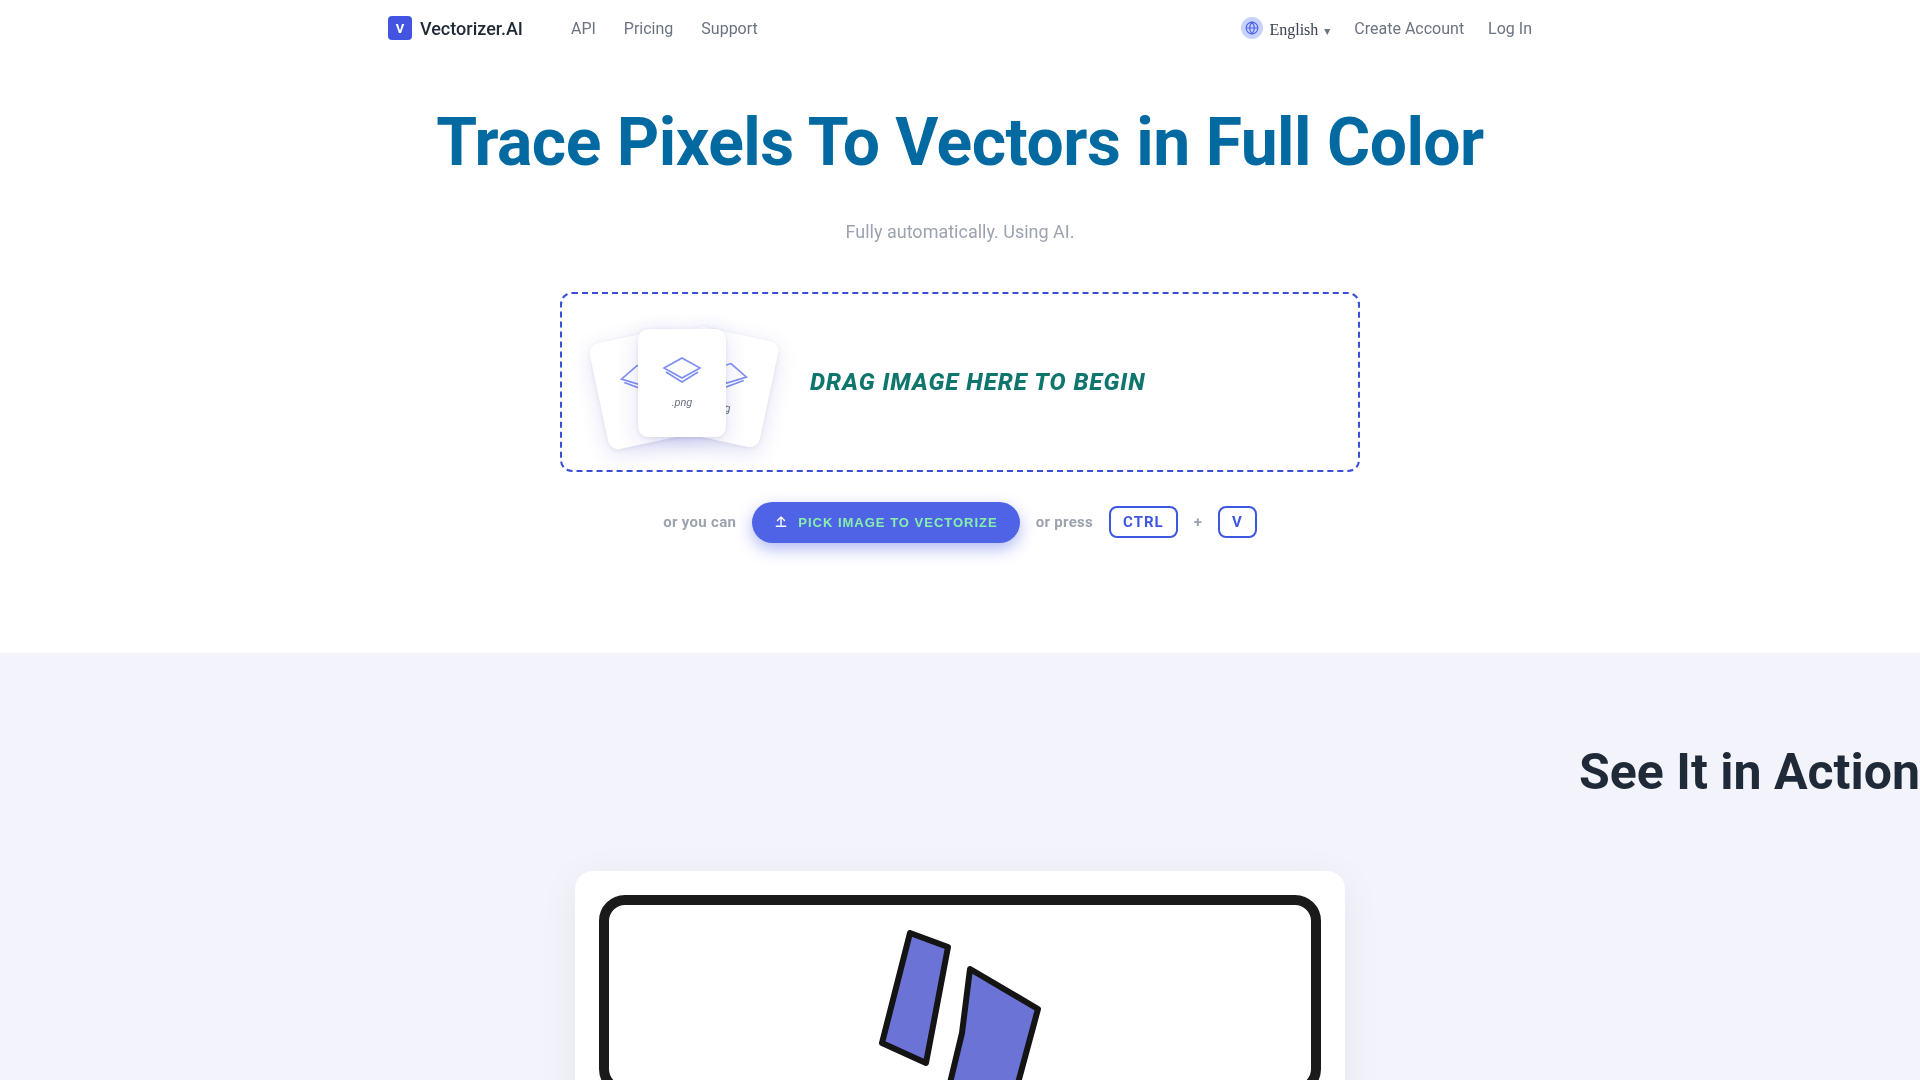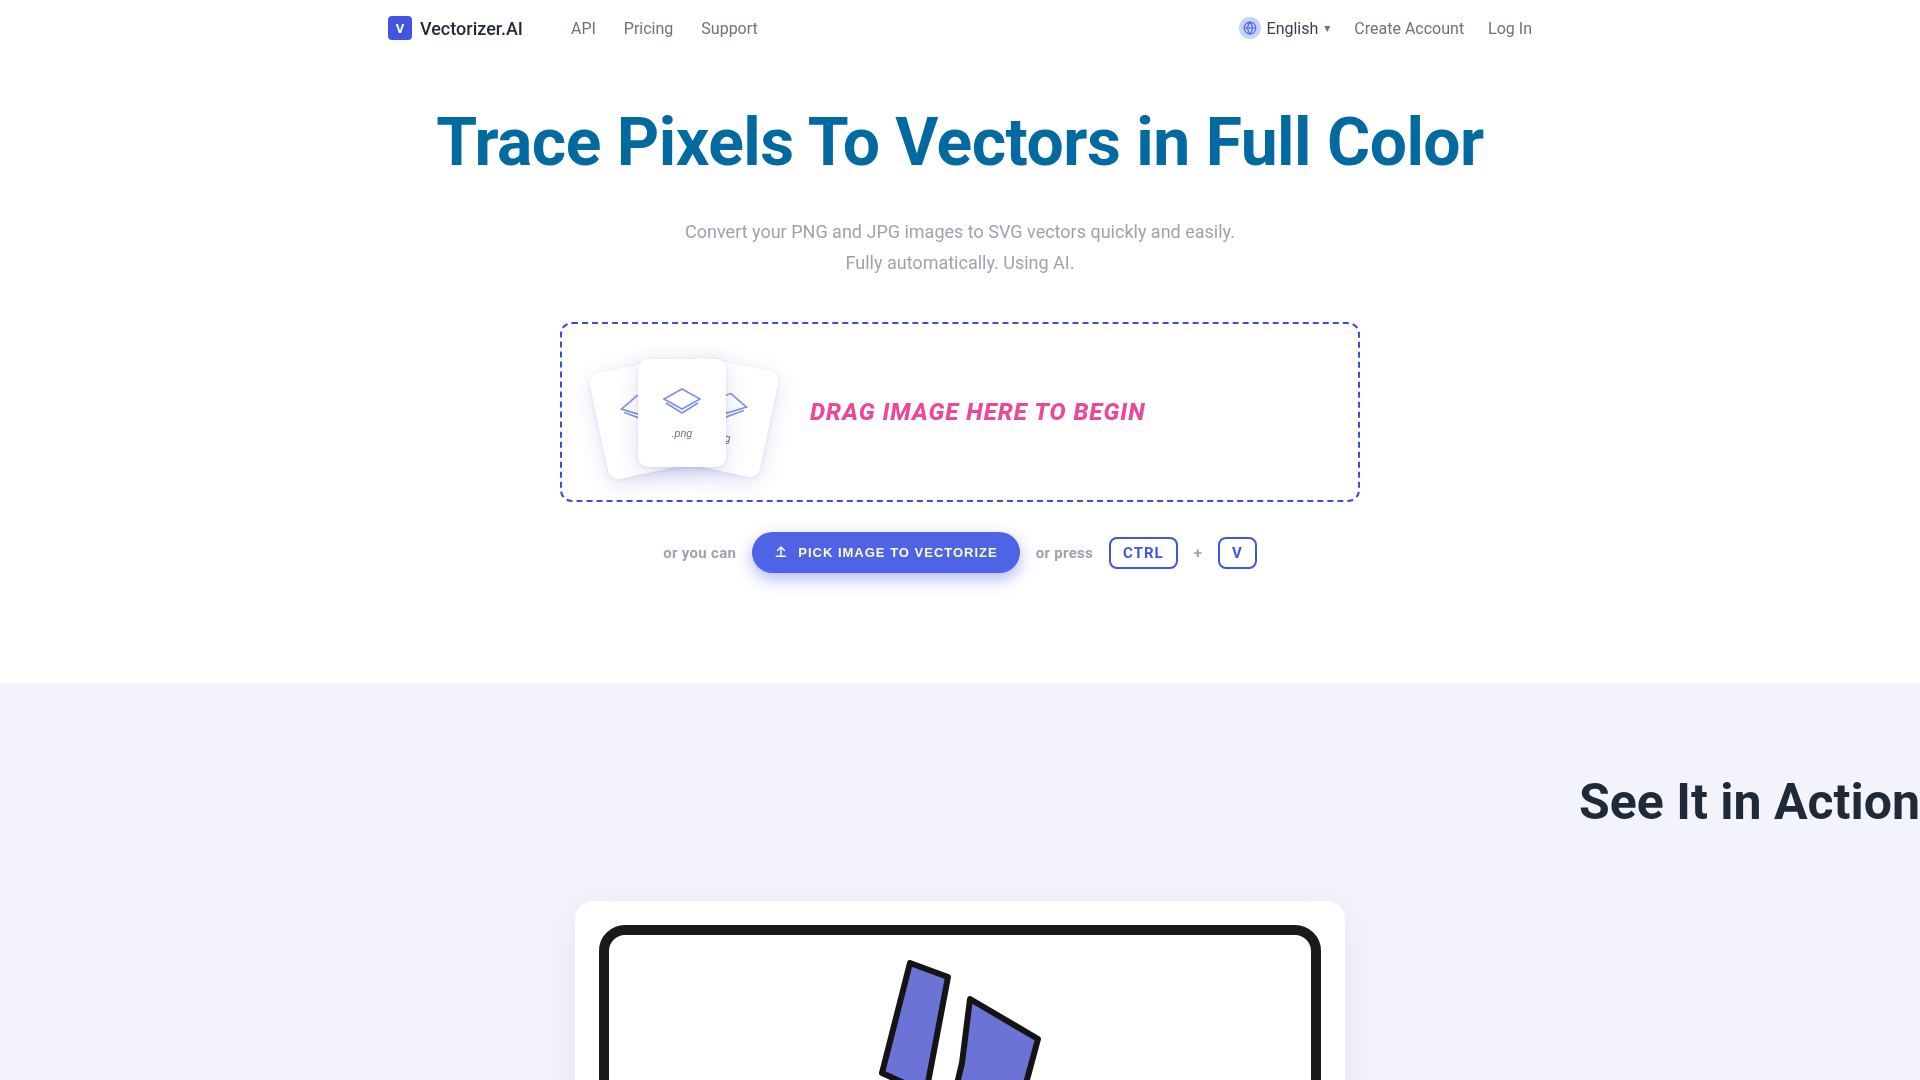--- a/index.html
+++ b/index.html
@@ -52,25 +52,26 @@
     cursor: pointer;
   }
   .nav-right {
     margin-left: auto;
     display: flex;
     align-items: center;
     gap: 24px;
   }
   .lang-btn {
     display: flex;
-    align-items: center;
+    align-items: flex-end;
     gap: 6px;
     font-size: 16px;
     color: #374151;
     cursor: pointer;
+    font-family: Liberation Serif, serif;
   }
   .lang-icon-circle {
     width: 22px;
     height: 22px;
     border-radius: 50%;
     background: #c7d2fe;
     display: flex;
     align-items: center;
     justify-content: center;
   }
@@ -133,40 +134,40 @@
   }
   .file-ext {
     font-size: 11px;
     color: #6b7280;
   }
   .drop-text {
     font-size: 24px;
     font-weight: 800;
     font-style: italic;
     letter-spacing: 1px;
-    color: #ec4899;
+    color: #0f766e;
   }
   .pick-row {
     display: flex;
     align-items: center;
     justify-content: center;
     gap: 16px;
     margin-top: 30px;
     font-size: 15px;
     font-weight: 700;
     color: #9ca3af;
   }
   .pick-row .muted {
     color: #9ca3af;
     font-weight: 700;
     letter-spacing: 0.3px;
   }
   .pick-btn {
     background: #4f63e6;
-    color: #fef9c3;
+    color: #86efac;
     border: none;
     border-radius: 999px;
     padding: 12px 22px;
     font-size: 13px;
     font-weight: 700;
     letter-spacing: 1px;
     display: flex;
     align-items: center;
     gap: 10px;
     cursor: pointer;
@@ -250,21 +251,20 @@
       <span>English</span>
       <span class="chevron-down">▾</span>
     </div>
     <span class="nav-link">Create Account</span>
     <span class="nav-link">Log In</span>
   </div>
 </div>
 
 <div class="hero">
   <h1 class="hero-title">Trace Pixels To Vectors in Full Color</h1>
-  <div class="hero-sub">Convert your PNG and JPG images to SVG vectors quickly and easily.</div>
   <div class="hero-sub">Fully automatically. Using AI.</div>
 
   <div class="drop-zone">
     <div class="file-stack">
       <div class="file-card gif">
         <svg class="file-iso" viewBox="0 0 44 30" fill="none" stroke="#7e8ef0" stroke-width="1.6">
           <path d="M22 2 L40 12 L22 22 L4 12 Z"></path>
           <path d="M6 16 L22 26 L38 16"></path>
         </svg>
         <span class="file-ext">.gif</span>

